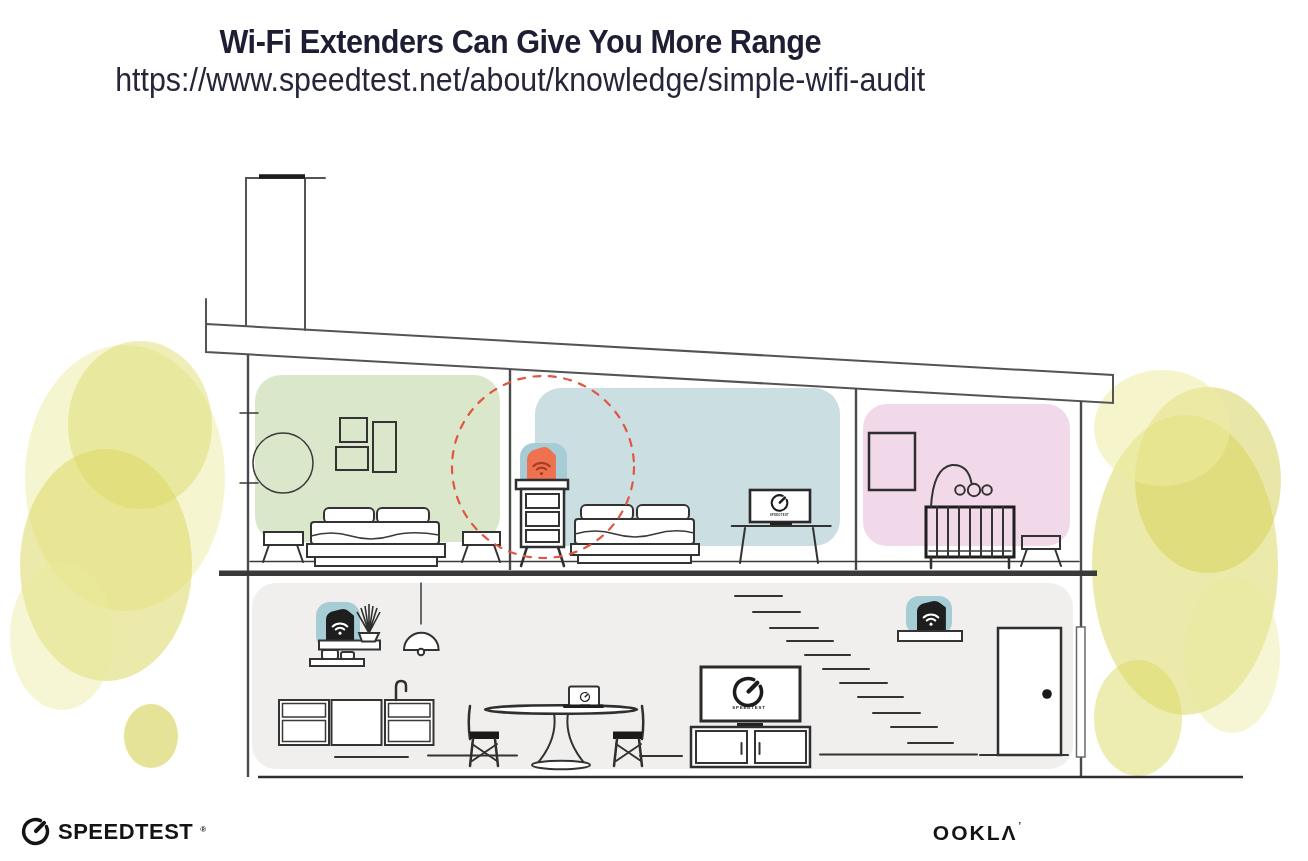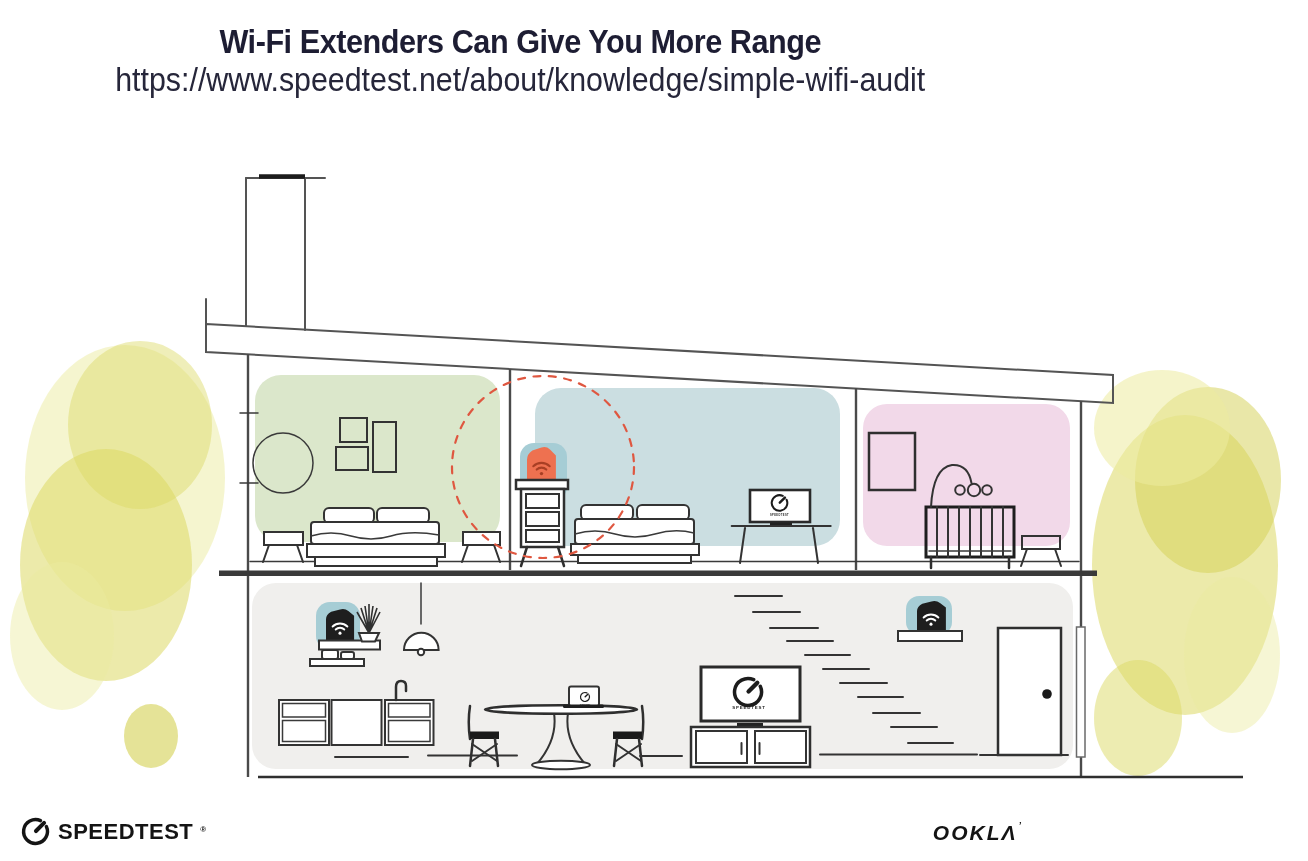--- a/index.html
+++ b/index.html
@@ -8,21 +8,21 @@
   .header{position:absolute;top:22px;left:0;width:100%;text-align:center;}
   .title{display:inline-block;font-size:34px;font-weight:700;color:#1d1d33;letter-spacing:-.5px;
     transform:scaleX(.9);transform-origin:center;}
   .url{display:block;}
   .url span{display:inline-block;font-size:33px;font-weight:400;color:#26263a;letter-spacing:0px;
     transform:scaleX(.92);transform-origin:center;}
   .art{position:absolute;left:0;top:0;width:1308px;height:861px;}
   .footer-left{position:absolute;left:20px;bottom:14px;display:flex;align-items:center;gap:7px;color:#141414;}
   .footer-left .word{font-size:22px;font-weight:700;letter-spacing:.5px;}
   .footer-left sup{font-size:8px;font-weight:700;vertical-align:top;position:relative;top:-2px;}
-  .footer-right{position:absolute;right:20px;bottom:16px;color:#141414;font-size:21px;font-weight:600;letter-spacing:2px;font-style:italic;}
+  .footer-right{position:absolute;right:20px;bottom:16px;color:#141414;font-size:21px;font-weight:600;letter-spacing:2px;}
   .footer-right sup{font-size:9px;letter-spacing:0;position:relative;top:-4px;left:1px;}
   
   .s2{stroke:#333;stroke-width:2;fill:none;stroke-linecap:round}
   .s25{stroke:#2f2f2f;stroke-width:2.5;fill:none;stroke-linecap:round}
   .s15{stroke:#3a3a3a;stroke-width:1.5;fill:none;stroke-linecap:round}
   .fw{fill:#fff;stroke:#333;stroke-width:2}
   .fw25{fill:#fff;stroke:#2f2f2f;stroke-width:2.5}
   .roofln{stroke:#545454;stroke-width:2;fill:none;stroke-linecap:round}
   .wall{stroke:#4a4a4a;stroke-width:2.4;fill:none}
   .txt{fill:#1d1d1d;text-anchor:middle;font-weight:700;font-family:"Liberation Sans",sans-serif;}

